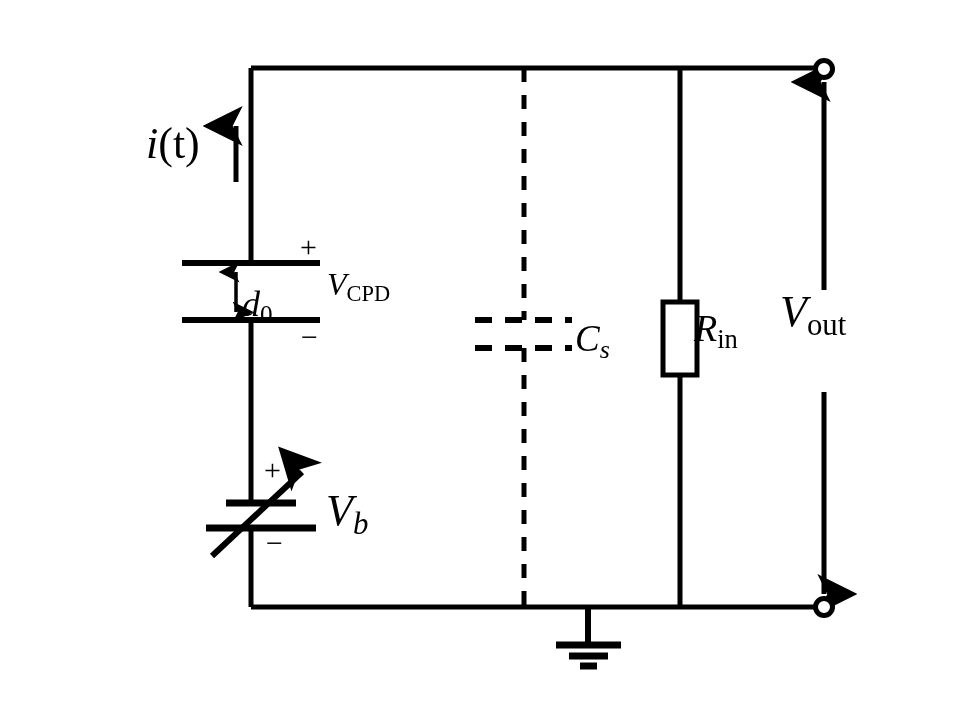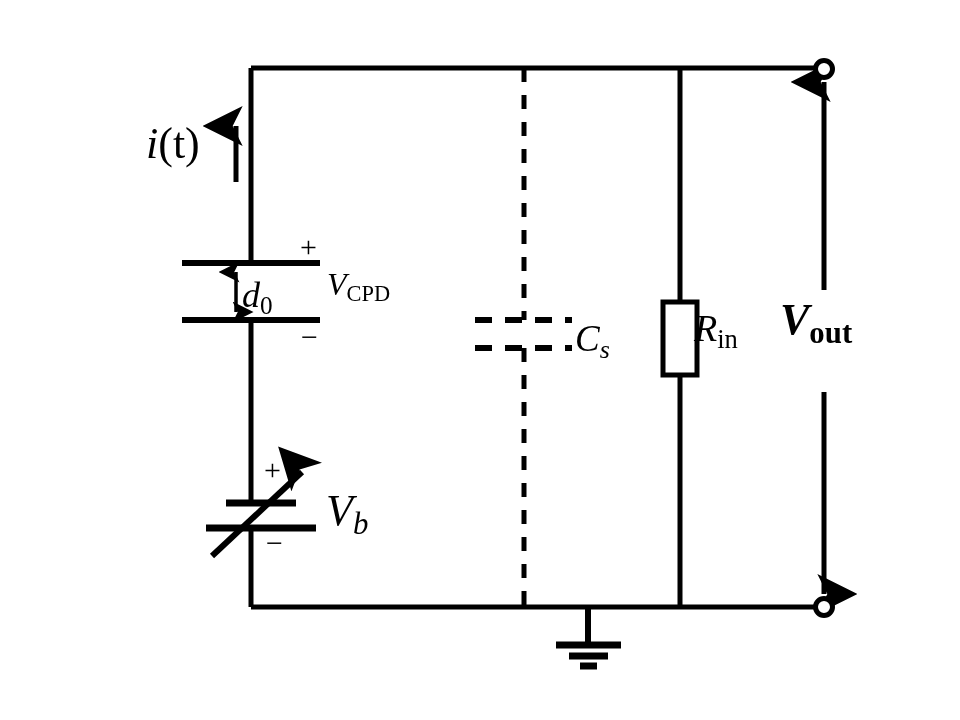--- a/index.html
+++ b/index.html
@@ -46,27 +46,27 @@
     vertical-align: -0.28em;
   }
   .sub-up {
     font-style: normal;
     font-size: 0.70em;
     vertical-align: -0.28em;
   }
   
   #label-it        { left: 146px; top: 122px;  font-size: 44px; }
   #label-ck        { left: 66px;  top: 267px;  font-size: 40px; }
-  #label-d0        { left: 242px; top: 277px;  font-size: 36px; }
+  #label-d0        { left: 242px; top: 286px;  font-size: 36px; }
   #label-vcpd      { left: 327px; top: 268px;  font-size: 32px; }
   #label-plus-ck   { left: 300px; top: 232px;  font-size: 30px; }
   #label-minus-ck  { left: 301px; top: 322px;  font-size: 30px; }
   #label-cs        { left: 575px; top: 320px;  font-size: 37px; }
   #label-rin       { left: 694px; top: 309px;  font-size: 38px; }
-  #label-vout      { left: 780px; top: 298px;  font-size: 44px; font-weight: bold; }
+  #label-vout      { left: 780px; top: 290px;  font-size: 44px; }
   #label-vb        { left: 310px; top: 489px;  font-size: 44px; margin-left: 16px; }
   #label-plus-vb   { left: 264px; top: 455px;  font-size: 30px; }
   #label-minus-vb  { left: 266px; top: 528px;  font-size: 30px; }
 </style>
 </head>
 <body>
 
 <div id="circuit-root">
 
   <svg id="circuit-svg" viewBox="0 0 960 720" xmlns="http://www.w3.org/2000/svg">

